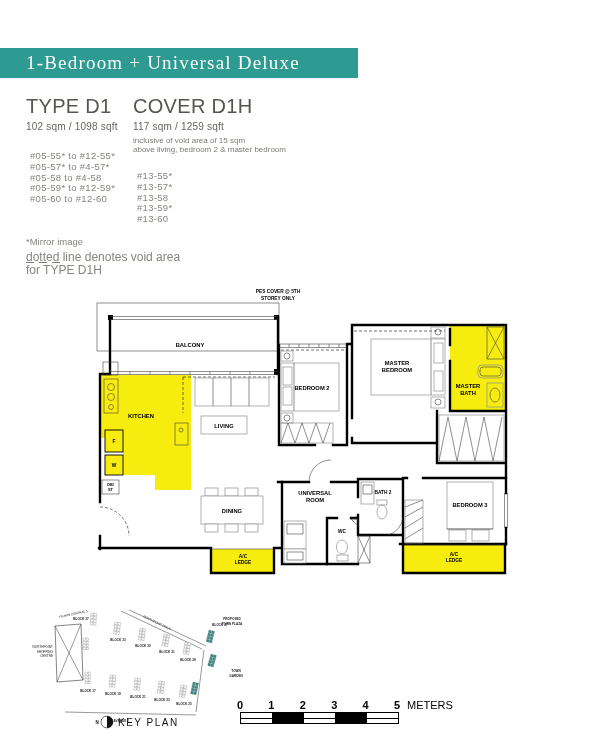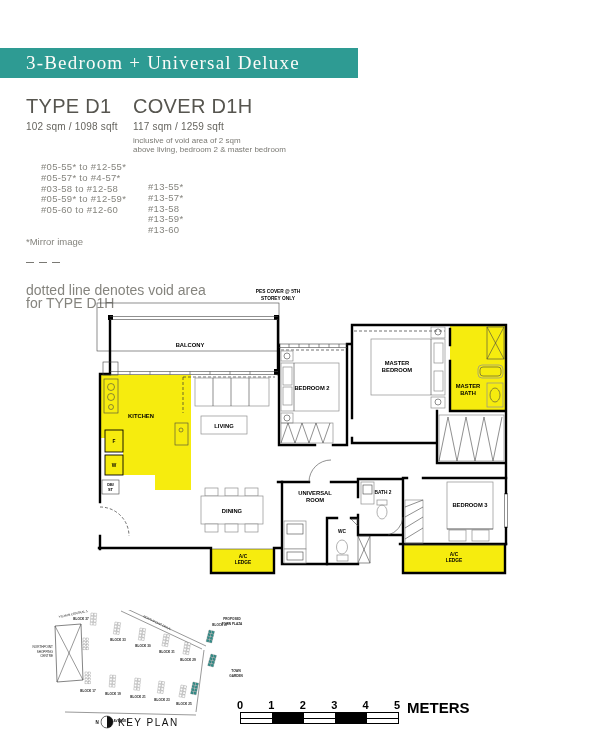--- a/index.html
+++ b/index.html
@@ -10,28 +10,28 @@
   .banner{position:absolute;left:0;top:48px;width:358px;height:30px;background:#2E9B93;
           color:#fbfbf8;font-family:"Liberation Serif",serif;font-size:19px;
           letter-spacing:1.2px;line-height:30px;padding-left:26px;box-sizing:border-box}
 
   
   .type-name{position:absolute;top:95px;font-size:20px;font-weight:normal;color:#56554F;letter-spacing:.3px}
   .type-area{position:absolute;top:121px;font-size:10px;color:#66655F;letter-spacing:.2px}
   #d1-name,#d1-area{left:26px}
   #d1h-name,#d1h-area{left:133px}
   .d1h-note{position:absolute;left:133px;top:136px;font-size:8px;line-height:9px;color:#7B7A74}
-  .units{position:absolute;margin:15px;padding:0;list-style:none;font-size:9.5px;line-height:10.8px;
+  .units{position:absolute;margin:4px;padding:0;list-style:none;font-size:9.5px;line-height:10.8px;
          color:#85847E;letter-spacing:.3px}
   #d1-units{left:26px;top:147px}
   #d1h-units{left:133px;top:167px}
   .mirror{position:absolute;left:26px;top:236px;font-size:9.5px;color:#85847E}
   .dash-sample{position:absolute;left:26px;top:262px;width:34px;height:1px;
                background:repeating-linear-gradient(90deg,#7a7974 0 8px,transparent 8px 13px)}
-  .void-note{position:absolute;left:26px;top:284px;font-size:14px;line-height:13px;color:#85847E}
+  .void-note{position:absolute;left:26px;top:251px;font-size:12px;line-height:13px;color:#85847E}
 
   
   #plan{position:absolute;left:85px;top:283px}
   .wall{stroke:#000;stroke-width:2.4;fill:none;stroke-linecap:square}
   .hair{stroke:#444;stroke-width:.6;fill:none}
   .furn{stroke:#8f8f8f;stroke-width:.7;fill:#fff}
   .furn2{stroke:#8f8f8f;stroke-width:.7;fill:none}
   .dash{stroke:#333;stroke-width:.7;fill:none;stroke-dasharray:3 2}
   .yel{fill:#F6EC0E;stroke:none}
   .yelb{fill:#F6EC0E;stroke:#000;stroke-width:.9}
@@ -54,51 +54,51 @@
   
   .scalebar{position:absolute;left:240px;top:699px;width:230px;height:26px}
   .ticks{position:relative;width:157px;height:12px}
   .ticks span{position:absolute;transform:translateX(-50%);font-size:11px;font-weight:bold;color:#000}
   .ticks span:nth-child(1){left:0}
   .ticks span:nth-child(2){left:20%}
   .ticks span:nth-child(3){left:40%}
   .ticks span:nth-child(4){left:60%}
   .ticks span:nth-child(5){left:80%}
   .ticks span:nth-child(6){left:100%}
-  .sb-unit{position:absolute;left:167px;top:0;font-size:15px;font-weight:bold;color:#000}
+  .sb-unit{position:absolute;left:167px;top:0;font-size:11px;font-weight:normal;color:#000}
   .bar{position:absolute;top:13px;left:0;width:157px;height:10px;border:1px solid #000;display:flex}
   .bar::after{content:'';position:absolute;left:0;right:0;top:50%;border-top:1px solid #000}
   .bar div{flex:1}
   .bar .b{background:#000}
   .bar .w{background:#fff}
 </style>
 </head>
 <body>
 
 <div class="page">
 
   <div class="banner">
-    <span>3-Bedroom + Universal Deluxe</span>
+    <span>1-Bedroom + Universal Deluxe</span>
   </div>
 
   <div id="d1-name" class="type-name">TYPE D1</div>
   <div id="d1-area" class="type-area">102 sqm / 1098 sqft</div>
   <ul id="d1-units" class="units">
 
   <li>#05-55* to #12-55*</li>
       <li>#05-57* to #4-57*</li>
-      <li>#03-58 to #12-58</li>
+      <li>#05-58 to #4-58</li>
       <li>#05-59* to #12-59*</li>
       <li>#05-60 to #12-60</li>
     </ul>
 
   <div id="d1h-name" class="type-name">COVER D1H</div>
   <div id="d1h-area" class="type-area">117 sqm / 1259 sqft</div>
   <div class="d1h-note">
-    <div>inclusive of void area of 2 sqm</div>
+    <div>inclusive of void area of 15 sqm</div>
     <div>above living, bedroom 2 &amp; master bedroom</div>
   </div>
   <ul id="d1h-units" class="units">
 
   <li>#13-55*</li>
       <li>#13-57*</li>
       <li>#13-58</li>
       <li>#13-59*</li>
       <li>#13-60</li>
     </ul>

